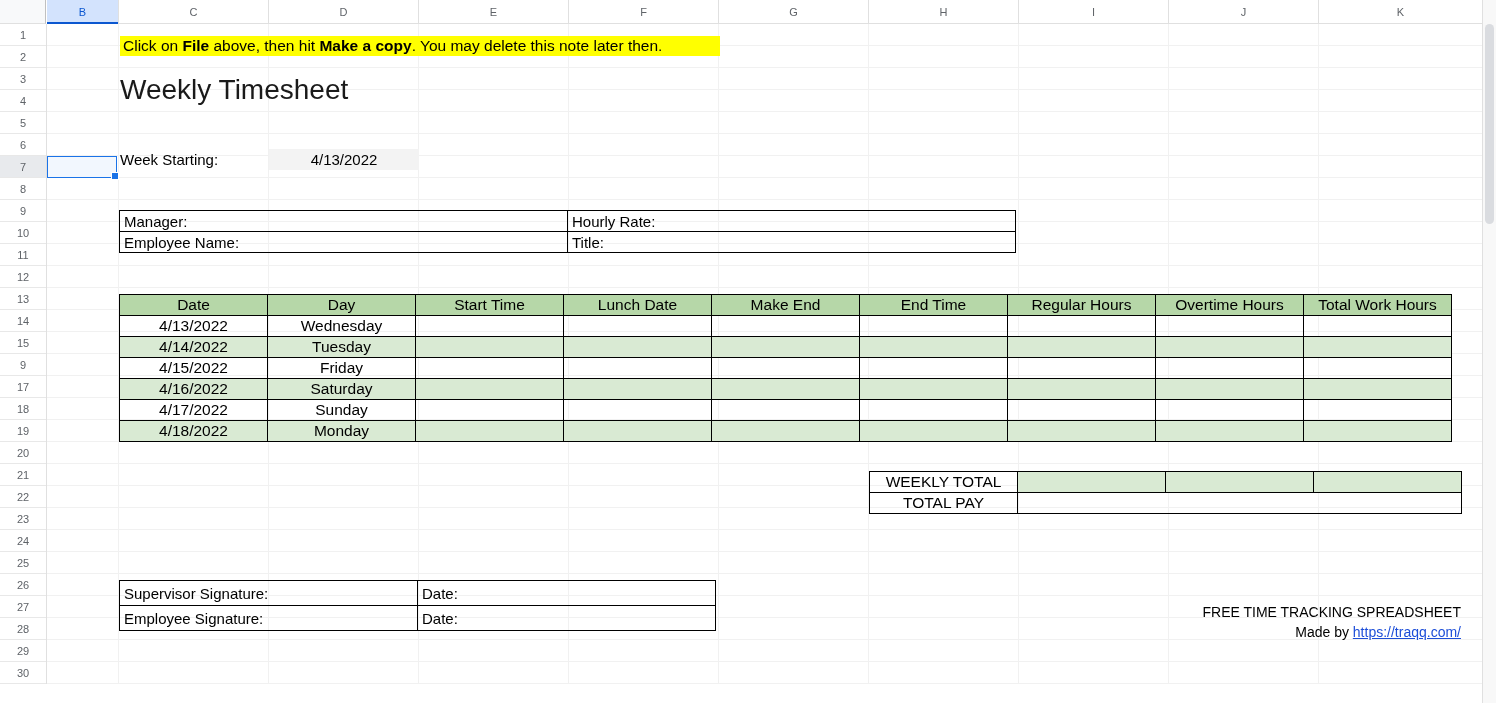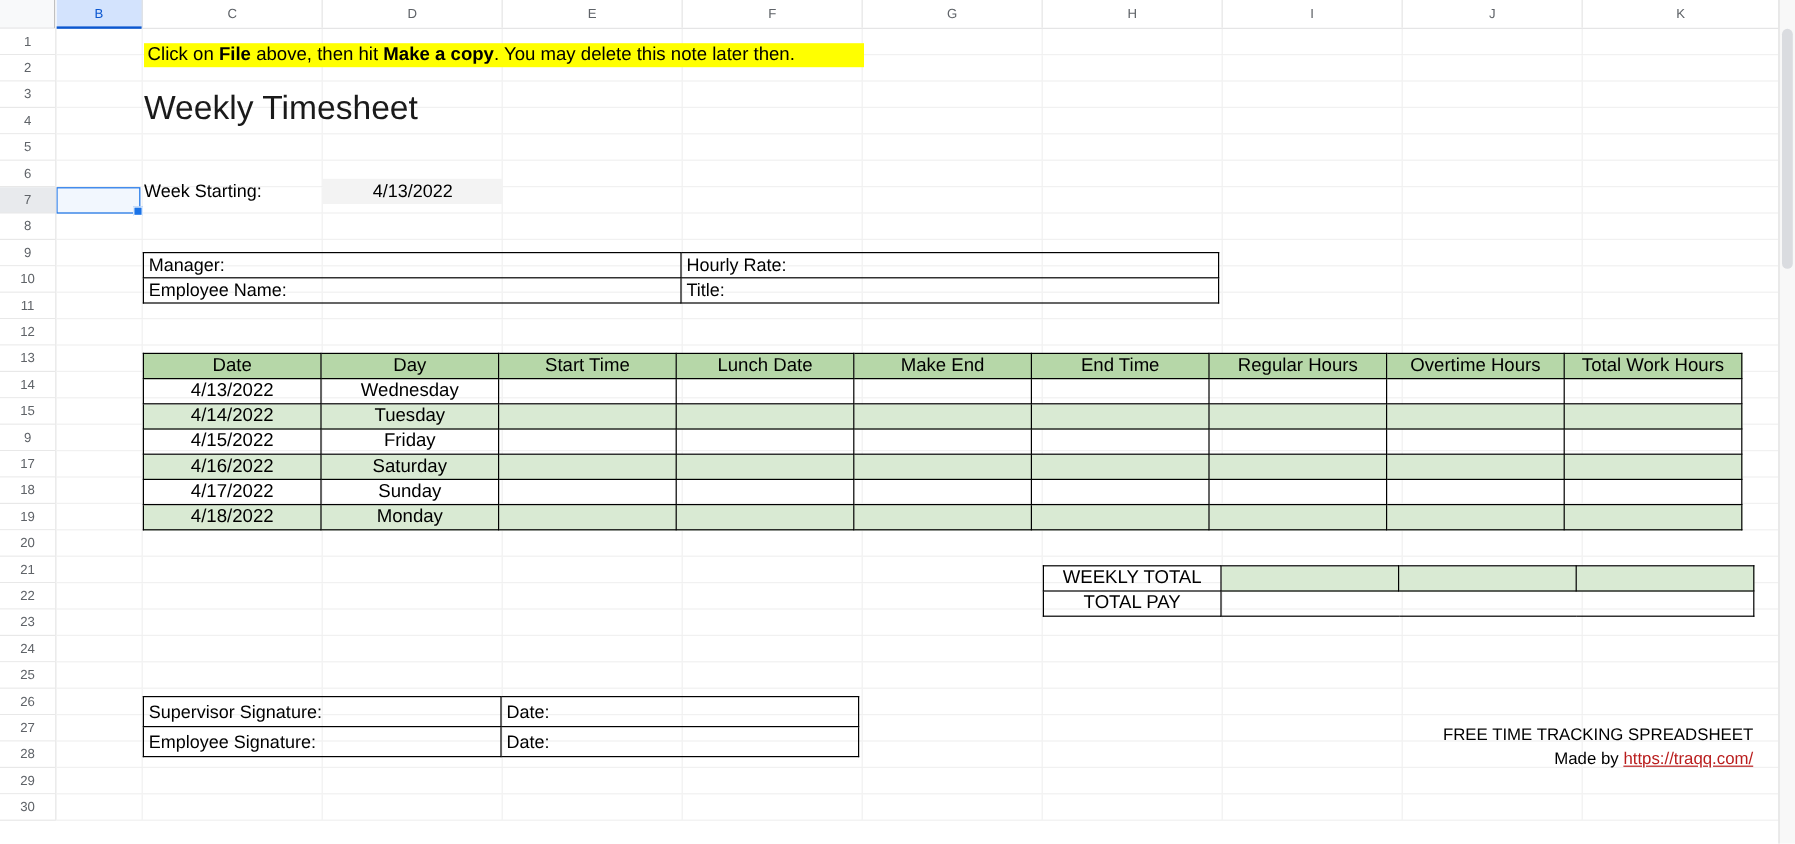--- a/index.html
+++ b/index.html
@@ -159,21 +159,21 @@
     text-align: center;
   }
   table.totals tr.green td.filled {
     background: #d9ead3;
   }
   .footer-txt {
     position: absolute;
     font-size: 14px;
     text-align: right;
   }
-  .footer-txt a { color: #b91c1c; }
+  .footer-txt a { color: #1d4ed8; }
   .sel-box {
     position: absolute;
     border: 1px solid #1a73e8;
     background: rgba(26,115,232,0.06);
   }
   .sel-box::after {
     content: "";
     position: absolute;
     right: -3px;
     bottom: -3px;

